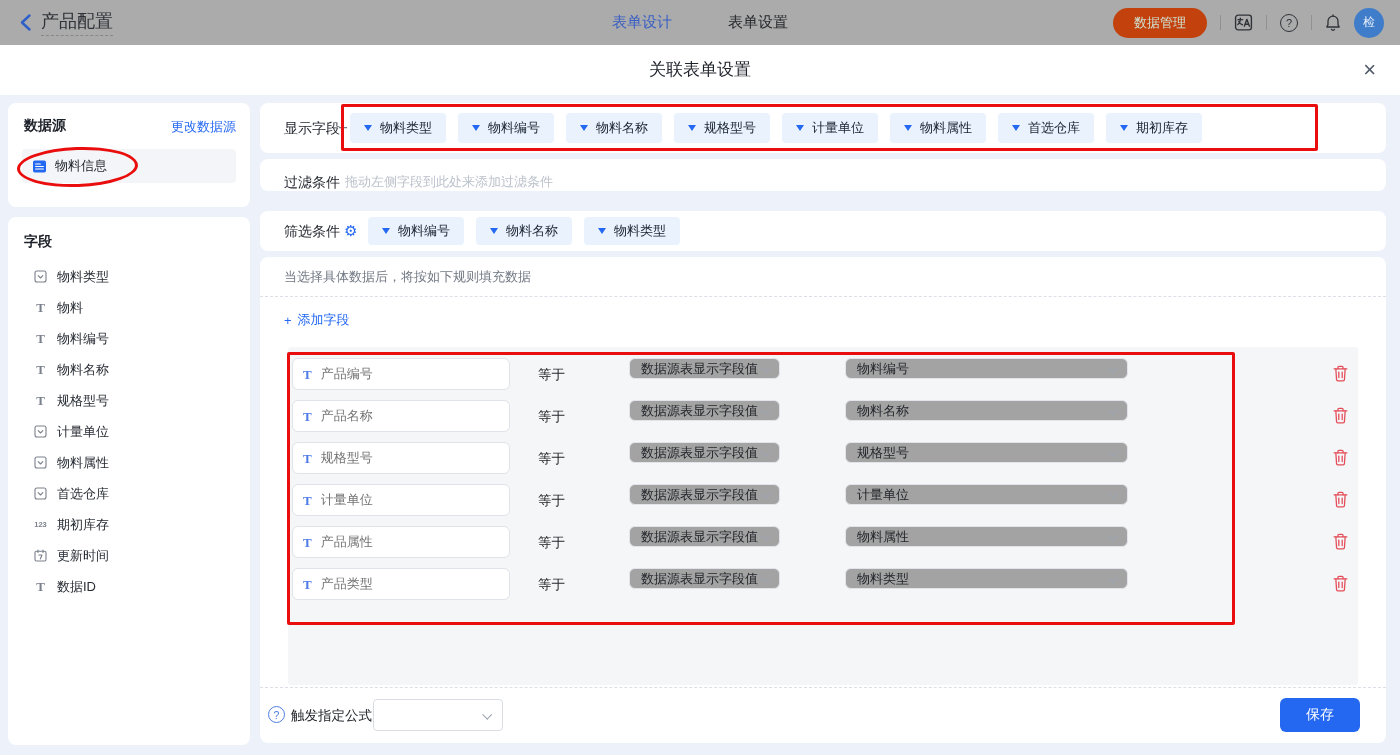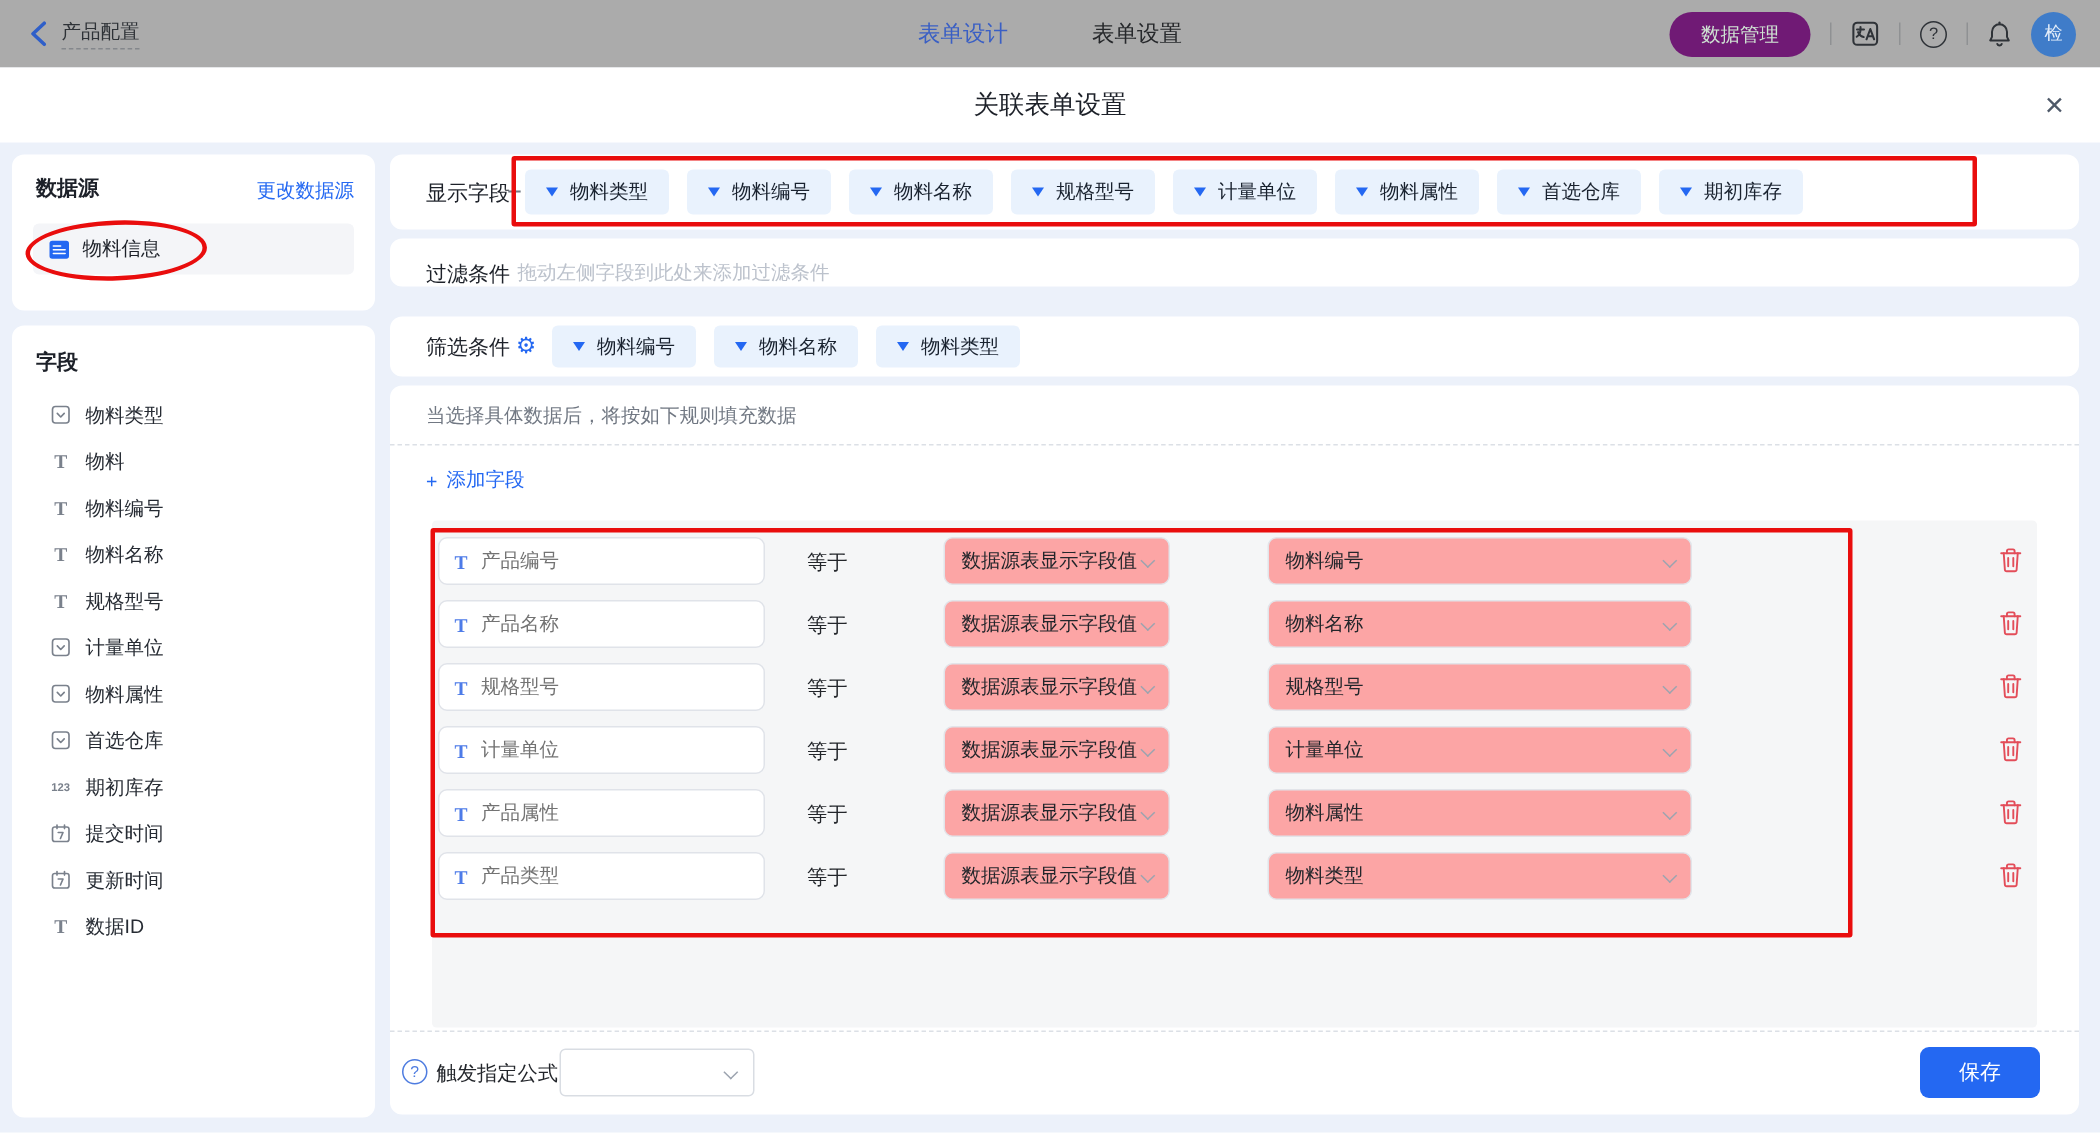--- a/index.html
+++ b/index.html
@@ -4,26 +4,26 @@
 <style>
   * { box-sizing: border-box; margin: 0; padding: 0; }
   html,body { width:1400px; height:755px; }
   body { font-family:"Liberation Sans",sans-serif; position:relative; overflow:hidden; background:#ECF1FA; }
 
   .abs { position:absolute; }
 
   
   .topbar { position:absolute; top:0; left:0; width:1400px; height:45px; background:#ABABAB; z-index:1; }
   .tb-back { position:absolute; left:20px; top:0; height:45px; display:flex; align-items:center; gap:10px; cursor:pointer; }
-  .tb-back-label { font-size:13px; color:#2E3237; padding-bottom:2px; border-bottom:1px dashed #84878C; }
+  .tb-back-label { font-size:18px; color:#2E3237; padding-bottom:2px; border-bottom:1px dashed #84878C; }
   .tb-tabs { position:absolute; left:0; right:0; top:0; height:45px; display:flex; justify-content:center; align-items:center; gap:56px; }
   .tb-tab { font-size:15px; color:#26282B; cursor:pointer; }
   .tb-tab.active { color:#3A5FC4; }
   .tb-right { position:absolute; right:16px; top:0; height:45px; display:flex; align-items:center; gap:13px; }
-  .tb-green { height:30px; padding:0 21px; border-radius:15px; background:#701a75; color:#CFE3D3; font-size:13px; display:flex; align-items:center; cursor:pointer; }
+  .tb-green { height:30px; padding:0 21px; border-radius:15px; background:#c2410c; color:#CFE3D3; font-size:13px; display:flex; align-items:center; cursor:pointer; }
   .tb-sep { width:1px; height:15px; background:#8F9193; }
   .tb-ic { color:#2F3338; display:flex; align-items:center; cursor:pointer; }
   .help-circle { width:18px; height:18px; border:1.4px solid #2F3338; border-radius:50%; font-size:11px; display:flex; align-items:center; justify-content:center; color:#2F3338; }
   .avatar { width:30px; height:30px; border-radius:50%; background:#3F7CC9; color:#E3EDF9; font-size:12px; display:flex; align-items:center; justify-content:center; cursor:pointer; }
 
   
   .m-head { position:absolute; top:45px; left:0; width:1400px; height:50px; background:#FFFFFF; z-index:2; }
   .m-title { position:absolute; left:0; right:0; top:0; height:50px; line-height:50px; text-align:center; font-size:17px; font-weight:500; color:#1D2129; }
   .m-close { position:absolute; right:24px; top:12px; font-size:22px; color:#4E5969; cursor:pointer; line-height:26px; }
 
@@ -62,21 +62,21 @@
   
   .hint-row { position:absolute; left:0; right:0; top:0; height:40px; border-bottom:1px dashed #DCE0E6; }
   .hint-text { position:absolute; left:24px; top:0; line-height:40px; font-size:13px; color:#717883; }
   .add-field { position:absolute; left:24px; top:54px; font-size:13px; color:#2468F2; display:flex; gap:6px; align-items:center; cursor:pointer; }
   .rules-panel { position:absolute; left:28px; top:90px; width:1070px; height:338px; background:#F5F6F7; border-radius:3px; }
   .r-row { position:absolute; left:0; width:100%; height:32px; }
   .r-field { position:absolute; left:4px; top:0; width:218px; height:32px; background:#fff; border:1px solid #E0E3E9; border-radius:6px; display:flex; align-items:center; gap:9px; padding-left:10px; cursor:text; }
   .r-field .t-ic { color:#4D7BE8; }
   .r-field-label { font-size:13px; color:#737373;font-family:Liberation Serif, serif; }
   .r-op { position:absolute; left:250px; top:8px; font-size:13.5px; color:#23262B; font-weight:500; }
-  .r-dd { position:absolute; top:0; height:32px; background:#fca5a5; border:1px solid #E2E4E9; border-radius:6px; display:flex; align-items:center; justify-content:space-between; padding:0 11px; font-size:13px; color:#23262B; cursor:pointer; }
+  .r-dd { position:absolute; top:0; height:21px; background:#a3a3a3; border:1px solid #E2E4E9; border-radius:6px; display:flex; align-items:center; justify-content:space-between; padding:0 11px; font-size:13px; color:#23262B; cursor:pointer; }
   .r-dd1 { left:341px; width:151px; }
   .r-dd2 { left:557px; width:283px; }
   .chev { width:7px; height:7px; border-right:1.4px solid #9CA3AF; border-bottom:1.4px solid #9CA3AF; transform:rotate(45deg) translateY(-1px); }
   .r-trash { position:absolute; left:1045px; top:7px; cursor:pointer; display:flex; }
   .divider2 { position:absolute; left:0; right:0; top:430px; border-top:1px dashed #DCE0E6; }
   .q-icon { position:absolute; left:8px; top:449px; width:17px; height:17px; border:1.3px solid #4E7CE0; border-radius:50%; color:#4E7CE0; font-size:10.5px; display:flex; align-items:center; justify-content:center; }
   .f-label2 { position:absolute; left:31px; top:450px; font-size:13.5px; color:#23262B; }
   .f-select { position:absolute; left:113px; top:442px; width:130px; height:32px; border:1px solid #D9DDE3; border-radius:4px; background:#fff; display:flex; align-items:center; justify-content:flex-end; padding-right:12px; cursor:pointer; }
   .save-btn { position:absolute; left:1020px; top:441px; width:80px; height:34px; background:#2468F2; border:none; border-radius:6px; color:#fff; font-size:14px; font-family:"Liberation Sans",sans-serif; cursor:pointer; }
 
@@ -203,30 +203,20 @@
       <span class="f-label">期初库存</span>
     </li>
     <li class="field-item">
       <span class="f-ic">
           <svg width="13" height="13" viewBox="0 0 13 13" fill="none" stroke="#7A818C" stroke-width="1.1" stroke-linecap="round" stroke-linejoin="round">
             <rect x="1" y="2.3" width="11" height="9.7" rx="1.5"></rect>
             <path d="M4 1v2.4M9 1v2.4"></path>
             <path d="M4.8 6h3.2L6.3 10"></path>
           </svg>
         </span>
-      <span class="f-label">提交时间</span>
-    </li>
-    <li class="field-item">
-      <span class="f-ic">
-          <svg width="13" height="13" viewBox="0 0 13 13" fill="none" stroke="#7A818C" stroke-width="1.1" stroke-linecap="round" stroke-linejoin="round">
-            <rect x="1" y="2.3" width="11" height="9.7" rx="1.5"></rect>
-            <path d="M4 1v2.4M9 1v2.4"></path>
-            <path d="M4.8 6h3.2L6.3 10"></path>
-          </svg>
-        </span>
       <span class="f-label">更新时间</span>
     </li>
     <li class="field-item">
       <span class="f-ic serif-t">T</span>
       <span class="f-label">数据ID</span>
     </li>
   </ul>
 </div>
 
 <div class="card card1">

